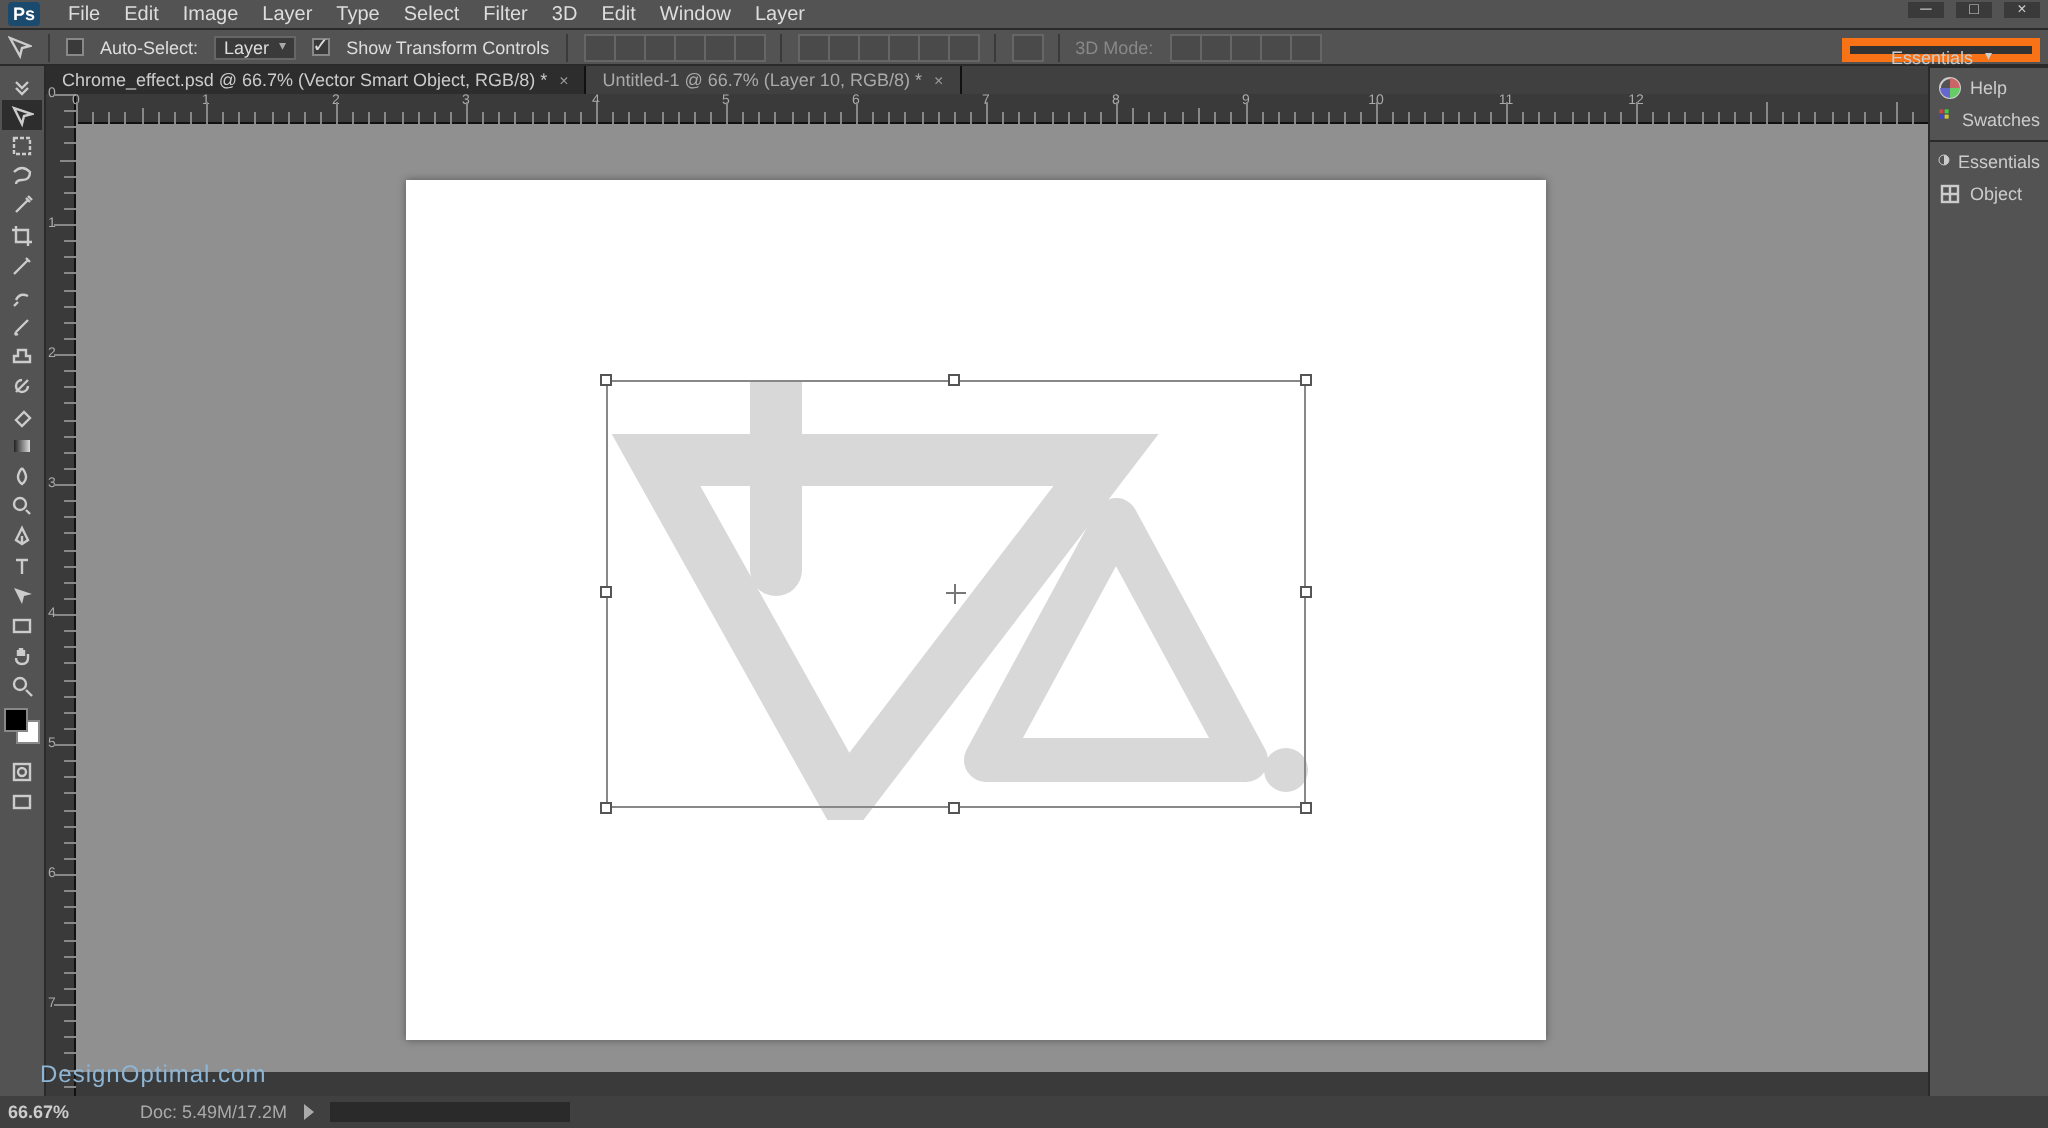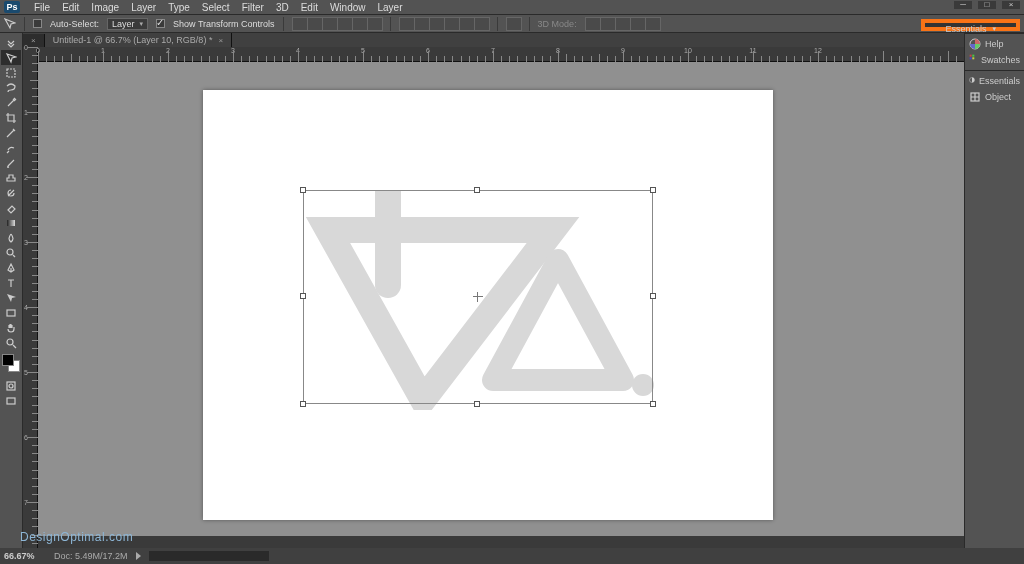--- a/index.html
+++ b/index.html
@@ -74,21 +74,21 @@
   .rightpanels{width:60px;position:absolute;right:0;top:33px;bottom:16px;background:#535353;border-left:1px solid #2a2a2a;}
   .workspace-sel{position:absolute;top:-14px;right:4px;background:#333;border:4px solid #f97316;font-size:9px;color:#ccc;padding:0 20px;height:12px;line-height:12px;display:flex;gap:3px;}
   .workspace-sel::after{content:"▾";font-size:7px;margin-left:3px;}
   .panelgroup{border-top:1px solid #2a2a2a;padding:2px 0;}
   .panelitem{display:flex;align-items:center;gap:4px;font-size:9px;color:#ccc;padding:2px 4px;}
   .panelitem .picon{width:12px;height:12px;display:inline-block;}
 
   
   .statusbar{position:absolute;left:0;right:0;bottom:0;height:16px;background:#404040;display:flex;align-items:center;font-size:9px;color:#ccc;padding-left:4px;gap:8px;}
   .statusbar .zoom{width:42px;font-weight:bold;}
-  .statusbar .docsize{color:#aaa;}
+  .statusbar .docsize{color:#aaa;margin-left:16px;}
   .statusbar .arrow{width:0;height:0;border-top:4px solid transparent;border-bottom:4px solid transparent;border-left:5px solid #aaa;}
   .statusbar .track{flex:0 0 120px;height:10px;background:#2a2a2a;position:relative;}
 
   .watermark{position:absolute;left:20px;bottom:20px;font-size:12px;color:#8db6d6;font-family:Arial,sans-serif;z-index:30;letter-spacing:0.5px;}
 
   
   .stk{stroke:#ccc;stroke-width:1.2;fill:none;}
 </style>
 </head>
 <body>
@@ -358,20 +358,21 @@
             <rect x="2" y="2" width="8" height="8" class="stk"></rect>
             <path d="M2 6 L10 6 M6 2 L6 10" class="stk"></path>
           </svg></span>
       <span>Object</span>
     </div>
   </div>
 </div>
 
 <div class="doctabs">
   <div class="tab">
+    <span>Chrome_effect.psd @ 66.7% (Vector Smart Object, RGB/8) *</span>
     <span class="x">×</span>
   </div>
   <div class="tab inactive">
     <span>Untitled-1 @ 66.7% (Layer 10, RGB/8) *</span>
     <span class="x">×</span>
   </div>
 </div>
 
 <div class="mainrow">
   <div class="canvaswrap">

